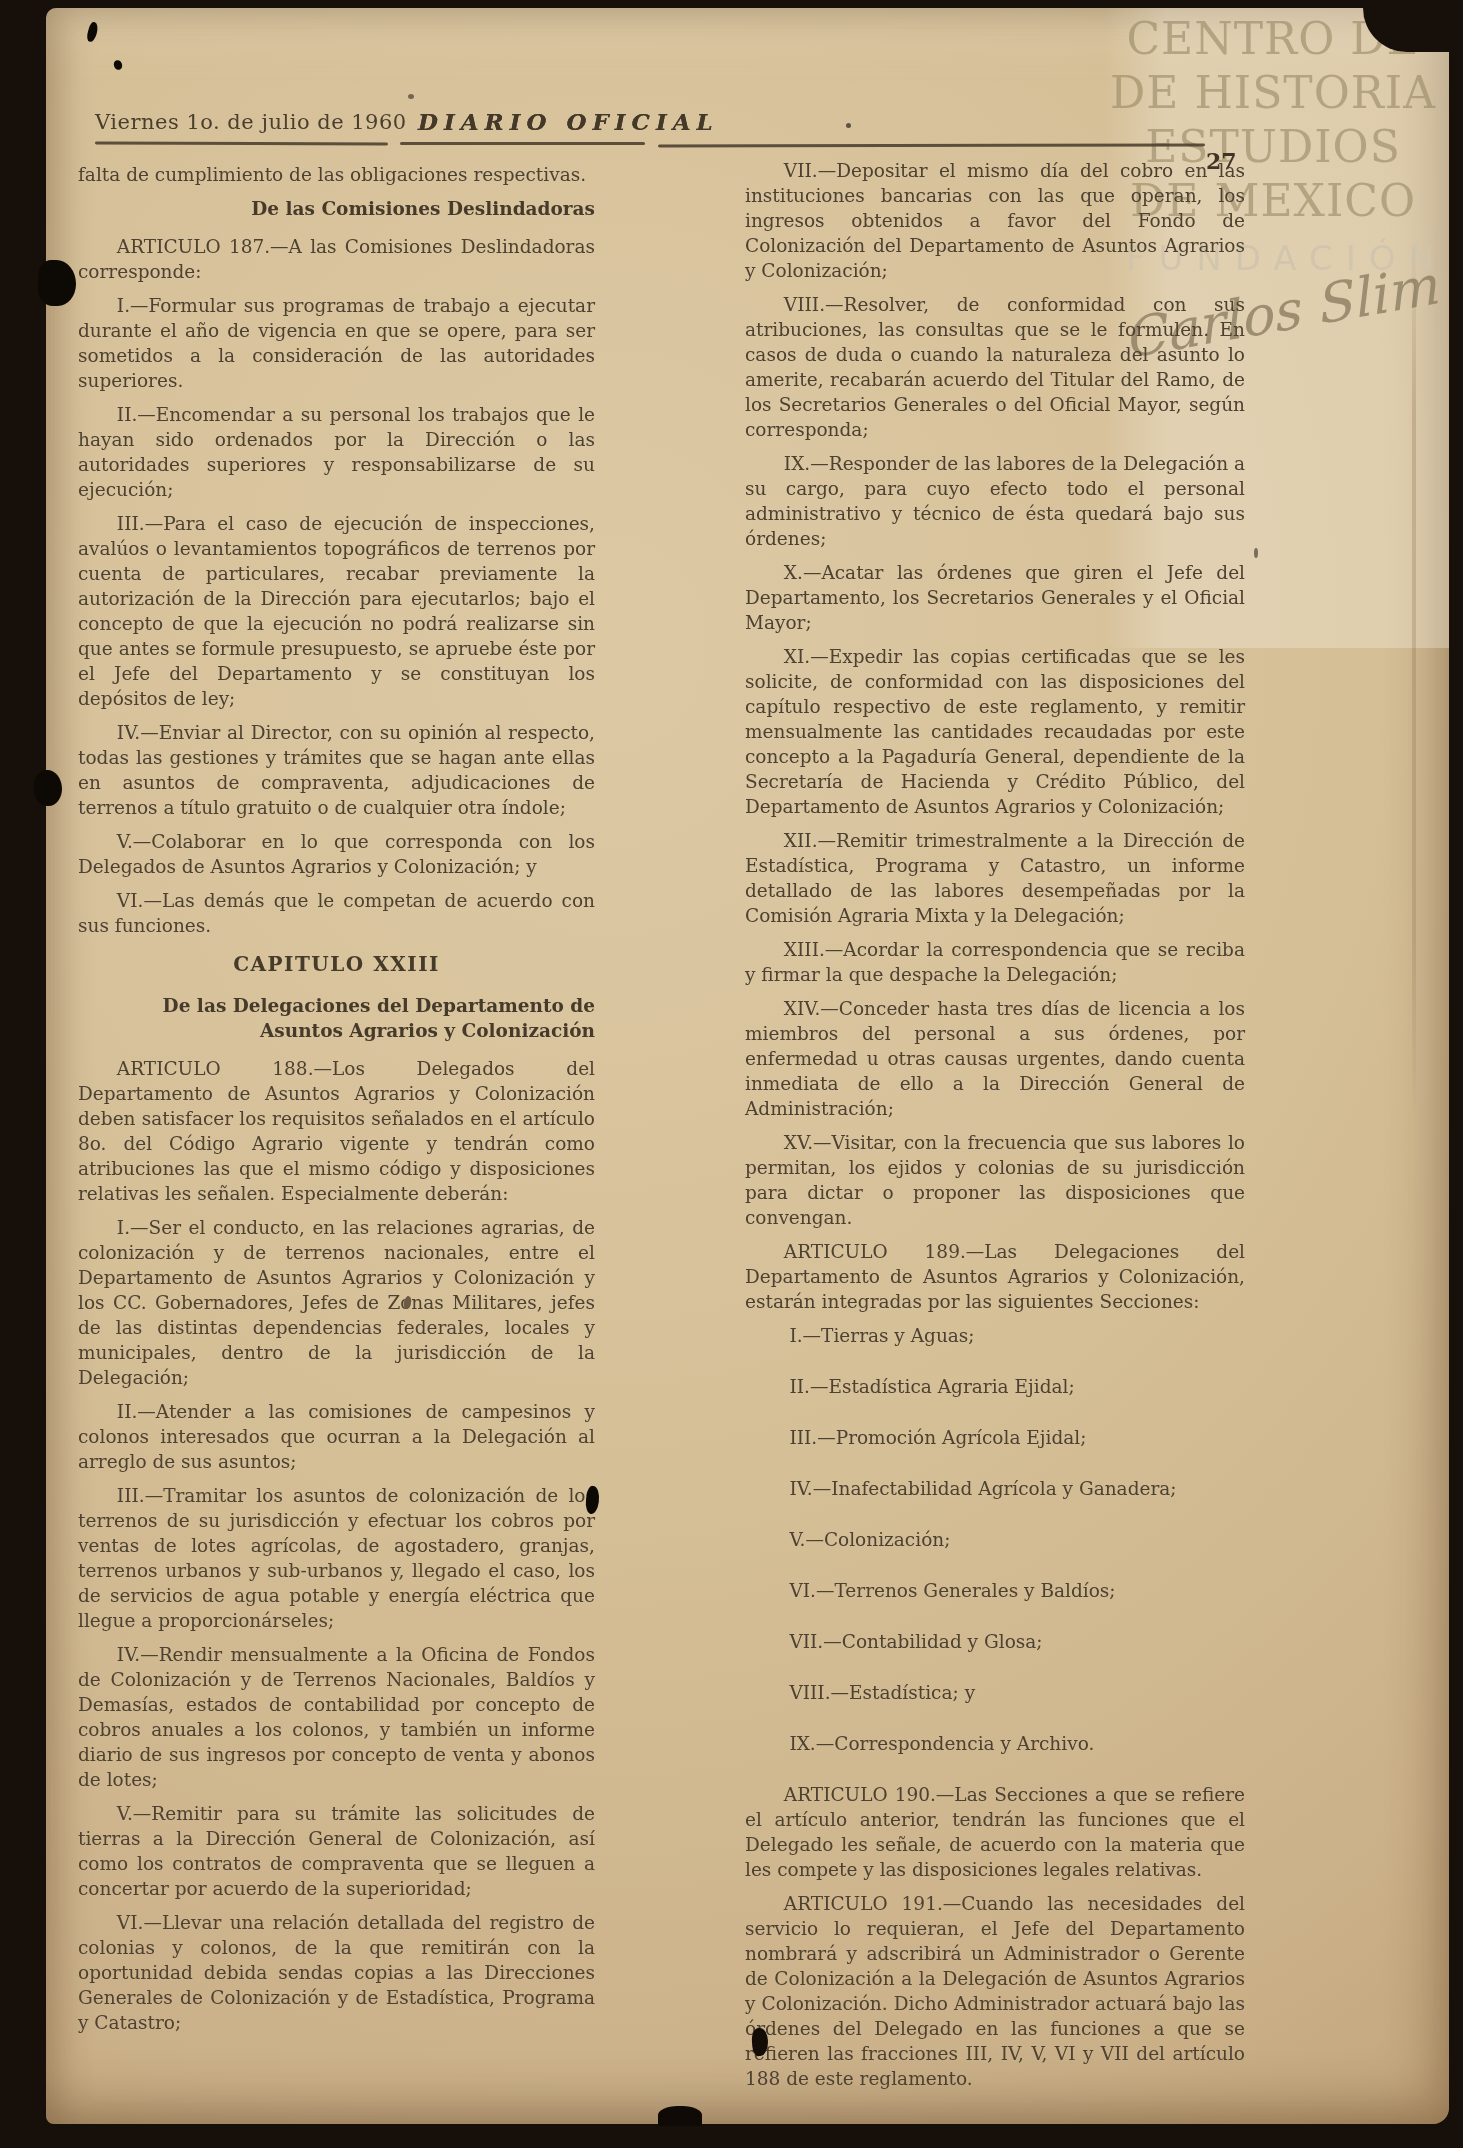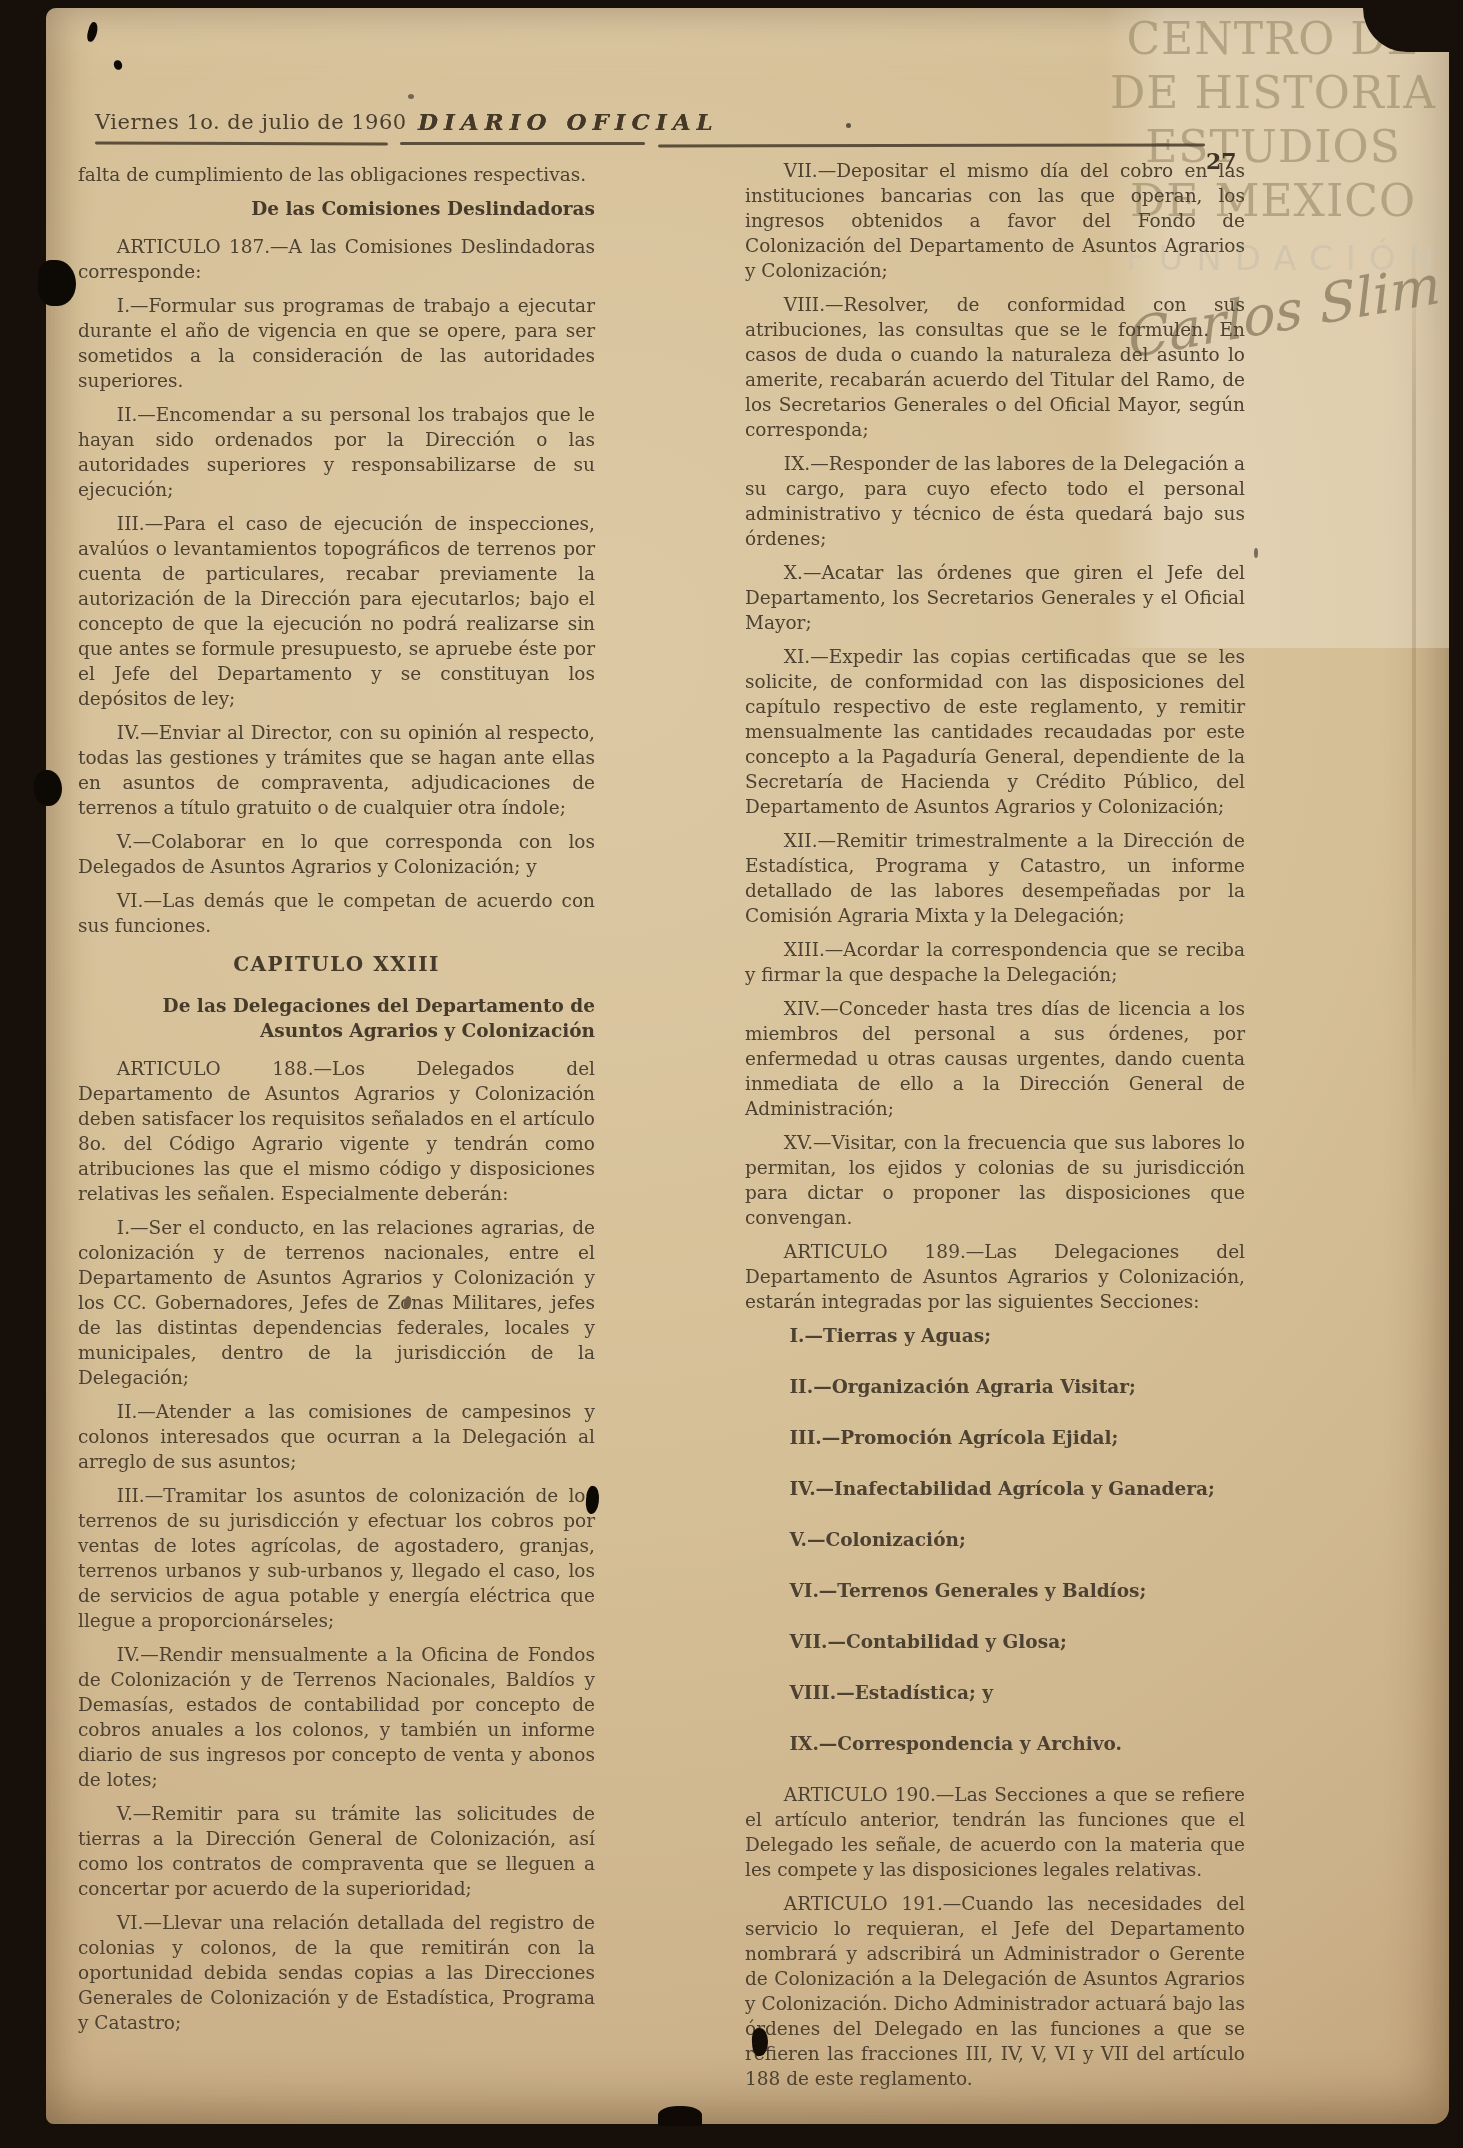--- a/index.html
+++ b/index.html
@@ -43,21 +43,21 @@
   .wm-signature{position:absolute;left:1080px;top:272px;font-size:54px;font-style:italic;
     color:#8d7f63;opacity:.8;transform:rotate(-10deg) skewX(-6deg);white-space:nowrap;}
   
   .col{position:absolute;font-size:18.5px;line-height:25px;color:#4d4132;}
   .col-left{left:32px;top:154px;width:517px;}
   .col-right{left:699px;top:150px;width:500px;}
   .para{text-align:justify;text-indent:2.1em;margin:0 0 9px 0;}
   .para.no-indent{text-indent:0;}
   .col-heading{text-align:right;font-weight:bold;margin:6px 0 13px 0;color:#463a2a;}
   .chapter-heading{text-align:center;font-weight:bold;letter-spacing:1.5px;margin:14px 0 16px 0;color:#463a2a;font-size:20px;}
-  .section-item{margin:0 0 26px 2.4em;text-align:left;font-weight:bold;}
+  .section-item{margin:0 0 26px 2.4em;text-align:left;}
   .section-item:last-of-type{margin-bottom:14px;}
   
   .mark{position:absolute;background:#0d0905;}
   .m-tick1{left:42px;top:14px;width:9px;height:20px;border-radius:40% 60% 50% 50%;transform:rotate(16deg);}
   .m-tick2{left:68px;top:52px;width:8px;height:10px;border-radius:50%;transform:rotate(-24deg);}
   .m-blob1{left:-8px;top:252px;width:38px;height:46px;border-radius:40% 60% 55% 45%;}
   .m-blob2{left:-12px;top:762px;width:28px;height:36px;border-radius:45% 55% 50% 50%;}
   .m-mid{left:540px;top:1478px;width:13px;height:28px;border-radius:40% 60% 50% 55%;transform:rotate(7deg);}
   .m-apos{left:358px;top:1288px;width:7px;height:13px;background:#6b5b44;border-radius:50%;transform:rotate(12deg);}
   .m-blot{left:706px;top:2020px;width:16px;height:28px;background:#140c06;border-radius:50% 50% 60% 40%;transform:rotate(-4deg);}
@@ -115,21 +115,21 @@
       <div class="para">VIII.—Resolver, de conformidad con sus atribuciones, las consultas que se le formulen. En casos de duda o cuando la naturaleza del asunto lo amerite, recabarán acuerdo del Titular del Ramo, de los Secretarios Generales o del Oficial Mayor, según corresponda;</div>
       <div class="para">IX.—Responder de las labores de la Delegación a su cargo, para cuyo efecto todo el personal administrativo y técnico de ésta quedará bajo sus órdenes;</div>
       <div class="para">X.—Acatar las órdenes que giren el Jefe del Departamento, los Secretarios Generales y el Oficial Mayor;</div>
       <div class="para">XI.—Expedir las copias certificadas que se les solicite, de conformidad con las disposiciones del capítulo respectivo de este reglamento, y remitir mensualmente las cantidades recaudadas por este concepto a la Pagaduría General, dependiente de la Secretaría de Hacienda y Crédito Público, del Departamento de Asuntos Agrarios y Colonización;</div>
       <div class="para">XII.—Remitir trimestralmente a la Dirección de Estadística, Programa y Catastro, un informe detallado de las labores desempeñadas por la Comisión Agraria Mixta y la Delegación;</div>
       <div class="para">XIII.—Acordar la correspondencia que se reciba y firmar la que despache la Delegación;</div>
       <div class="para">XIV.—Conceder hasta tres días de licencia a los miembros del personal a sus órdenes, por enfermedad u otras causas urgentes, dando cuenta inmediata de ello a la Dirección General de Administración;</div>
       <div class="para">XV.—Visitar, con la frecuencia que sus labores lo permitan, los ejidos y colonias de su jurisdicción para dictar o proponer las disposiciones que convengan.</div>
       <div class="para">ARTICULO 189.—Las Delegaciones del Departamento de Asuntos Agrarios y Colonización, estarán integradas por las siguientes Secciones:</div>
       <div class="section-item">I.—Tierras y Aguas;</div>
-      <div class="section-item">II.—Organización Agraria Visitar;</div>
+      <div class="section-item">II.—Estadística Agraria Ejidal;</div>
       <div class="section-item">III.—Promoción Agrícola Ejidal;</div>
       <div class="section-item">IV.—Inafectabilidad Agrícola y Ganadera;</div>
       <div class="section-item">V.—Colonización;</div>
       <div class="section-item">VI.—Terrenos Generales y Baldíos;</div>
       <div class="section-item">VII.—Contabilidad y Glosa;</div>
       <div class="section-item">VIII.—Estadística; y</div>
       <div class="section-item">IX.—Correspondencia y Archivo.</div>
       <div class="para">ARTICULO 190.—Las Secciones a que se refiere el artículo anterior, tendrán las funciones que el Delegado les señale, de acuerdo con la materia que les compete y las disposiciones legales relativas.</div>
       <div class="para">ARTICULO 191.—Cuando las necesidades del servicio lo requieran, el Jefe del Departamento nombrará y adscribirá un Administrador o Gerente de Colonización a la Delegación de Asuntos Agrarios y Colonización. Dicho Administrador actuará bajo las órdenes del Delegado en las funciones a que se refieren las fracciones III, IV, V, VI y VII del artículo 188 de este reglamento.</div>
     </div>

